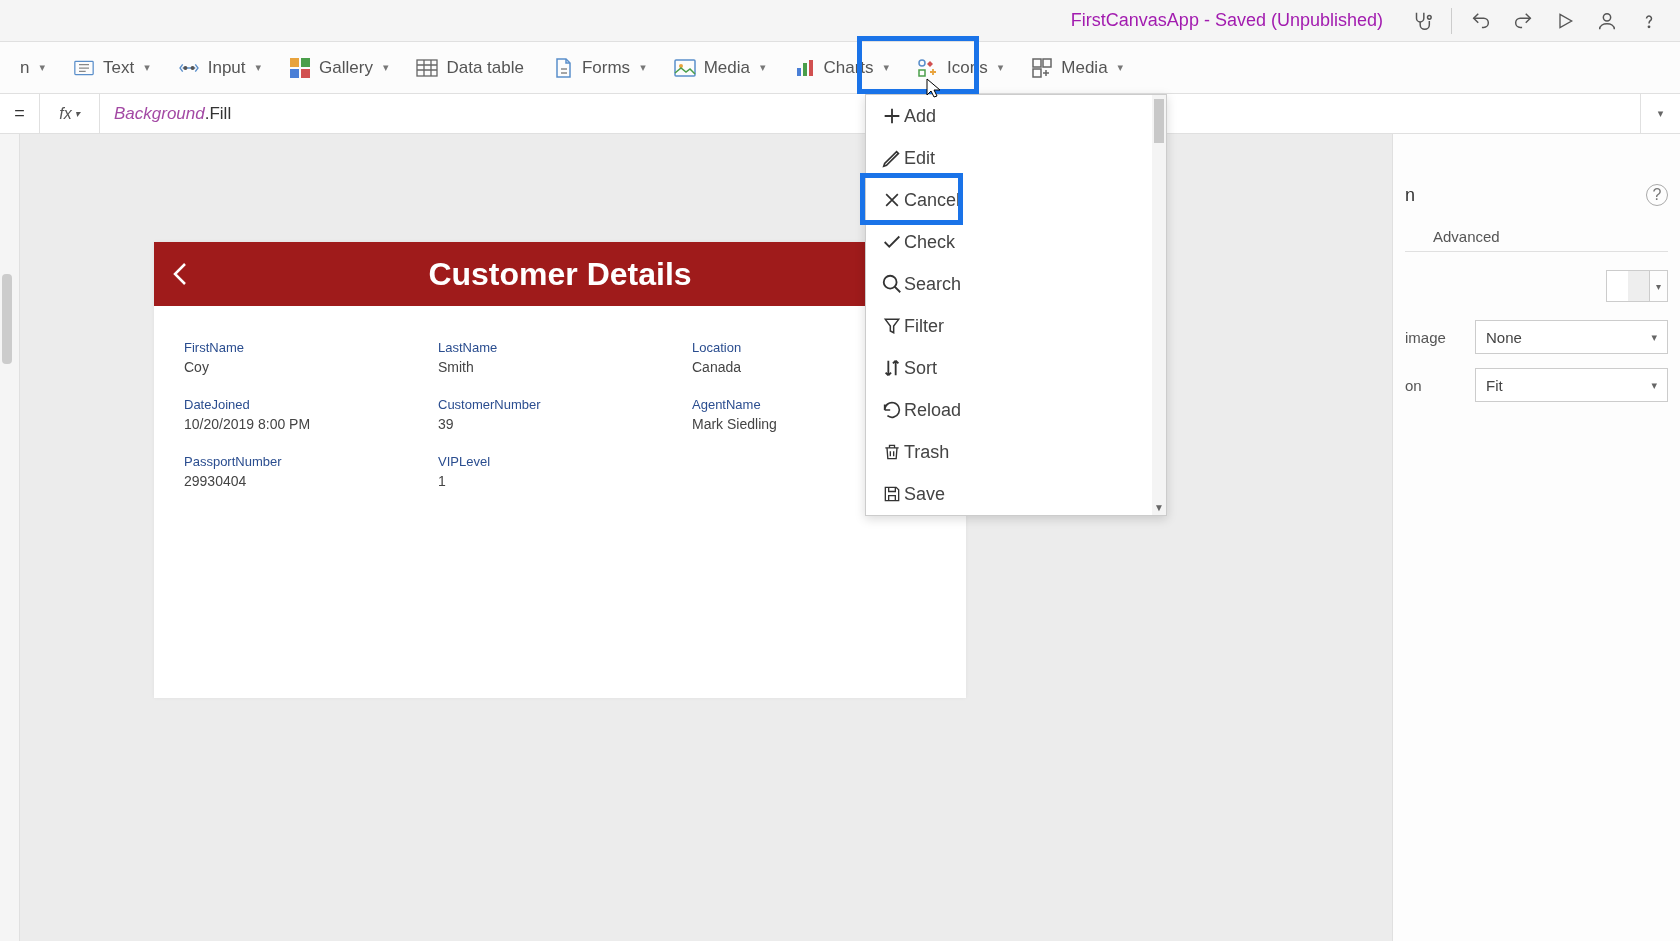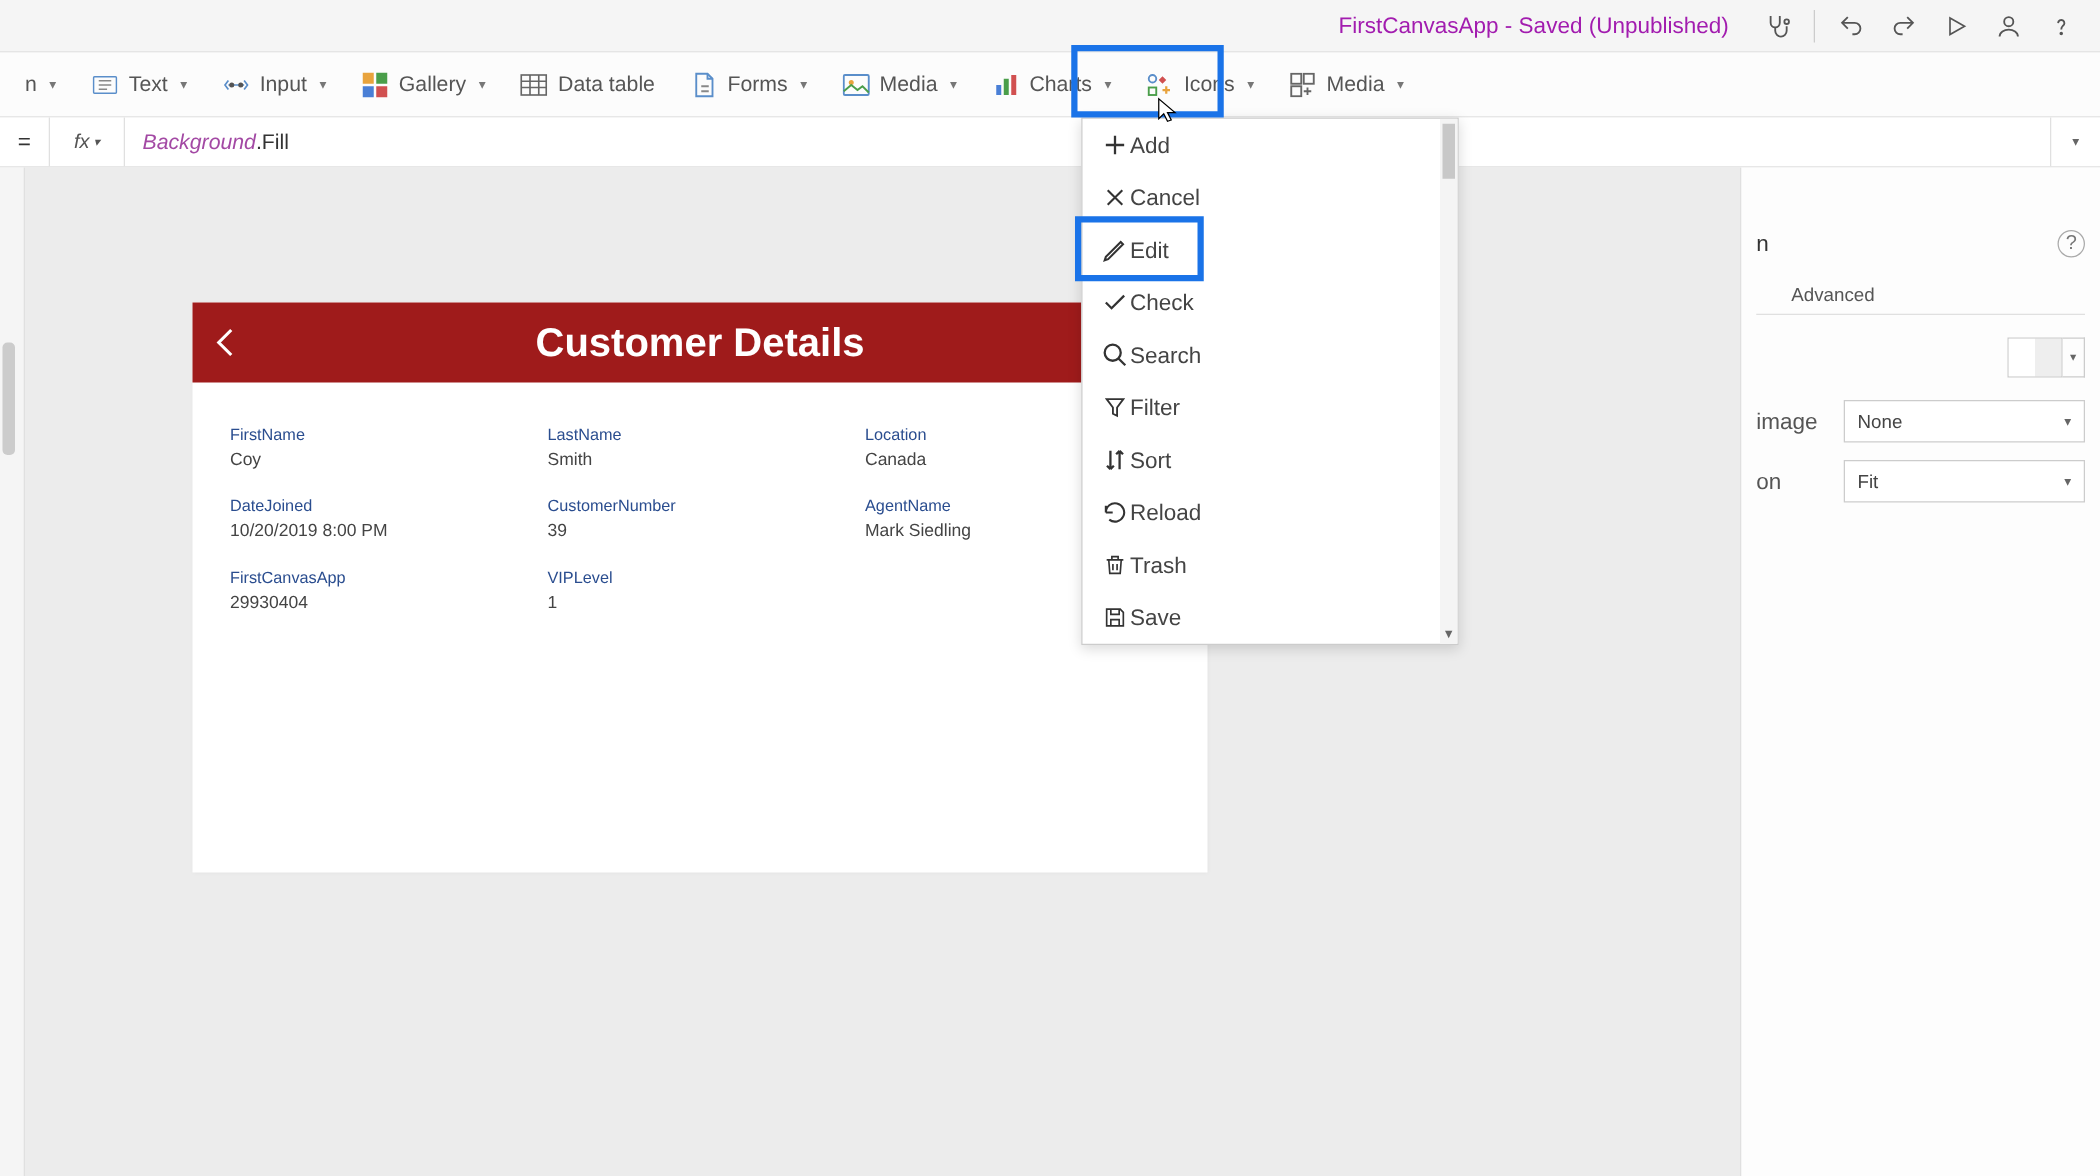--- a/index.html
+++ b/index.html
@@ -63,21 +63,21 @@
 .rp-tabs { display:flex; gap:28px; border-bottom:1px solid #e0e0e0; margin-bottom:18px; font-size:15px; color:#555;}
 .rp-tab { padding:6px 0; cursor:pointer;}
 .rp-tab.active { border-bottom:2px solid #333; font-weight:500;}
 .rp-fill-row { display:flex; justify-content:flex-end; margin-bottom:18px; align-items:center;}
 .rp-fill-swatch { width:44px; height:32px; border:1px solid #ccc; display:flex; }
 .rp-fill-swatch .half { flex:1; }
 .rp-fill-swatch .half.a { background:#fff;}
 .rp-fill-swatch .half.b { background:#eee;}
 .rp-fill-chev { width:18px;display:flex;align-items:center;justify-content:center;border:1px solid #ccc;border-left:none;height:32px;font-size:10px;color:#666;}
 .rp-row { display:flex; align-items:center; margin-bottom:14px; gap:10px;}
-.rp-label { flex:0 0 60px; font-size:18px; color:#555; overflow:hidden;}
+.rp-label { flex:0 0 60px; font-size:15px; color:#555; overflow:hidden;}
 .rp-select { flex:1; height:34px; border:1px solid #ccc; padding:0 10px; display:flex; align-items:center; justify-content:space-between; font-size:15px; color:#444; background:#fff;}
 .rp-select .chev { font-size:11px; color:#666;}
 
 
 .cursor { position:absolute; left:925px; top:77px; z-index:60; pointer-events:none; font-size:20px; color:#000;}
 
 svg { display:block; }
 </style>
 </head>
 <body>
@@ -275,21 +275,21 @@
           </div>
         <div class="field">
             <div class="field-label">CustomerNumber</div>
             <div class="field-value">39</div>
           </div>
         <div class="field">
             <div class="field-label">AgentName</div>
             <div class="field-value">Mark Siedling</div>
           </div>
         <div class="field">
-            <div class="field-label">FirstCanvasApp</div>
+            <div class="field-label">PassportNumber</div>
             <div class="field-value">29930404</div>
           </div>
         <div class="field">
             <div class="field-label">VIPLevel</div>
             <div class="field-value">1</div>
           </div>
       </div>
     </div>
   </div>
   <div class="right-panel">
@@ -330,33 +330,33 @@
     <div class="dd-item">
       <span class="dd-icon">
           <svg width="22" height="22" viewBox="0 0 24 24" stroke="#333" stroke-width="2">
             <path d="M12 4v16M4 12h16"></path>
           </svg>
         </span>
       <span>Add</span>
     </div>
     <div class="dd-item">
       <span class="dd-icon">
+          <svg width="22" height="22" viewBox="0 0 24 24" stroke="#333" stroke-width="1.8" fill="none">
+            <path d="M3 21l3-1 13-13-2-2L4 18z"></path>
+          </svg>
+        </span>
+      <span>Edit</span>
+    </div>
+    <div class="dd-item">
+      <span class="dd-icon">
           <svg width="20" height="20" viewBox="0 0 24 24" stroke="#333" stroke-width="2">
             <path d="M5 5l14 14M19 5L5 19"></path>
           </svg>
         </span>
       <span>Cancel</span>
-    </div>
-    <div class="dd-item">
-      <span class="dd-icon">
-          <svg width="22" height="22" viewBox="0 0 24 24" stroke="#333" stroke-width="1.8" fill="none">
-            <path d="M3 21l3-1 13-13-2-2L4 18z"></path>
-          </svg>
-        </span>
-      <span>Edit</span>
     </div>
     <div class="dd-item">
       <span class="dd-icon">
           <svg width="22" height="22" viewBox="0 0 24 24" stroke="#333" stroke-width="2" fill="none">
             <path d="M4 12l5 5L20 6"></path>
           </svg>
         </span>
       <span>Check</span>
     </div>
     <div class="dd-item">

